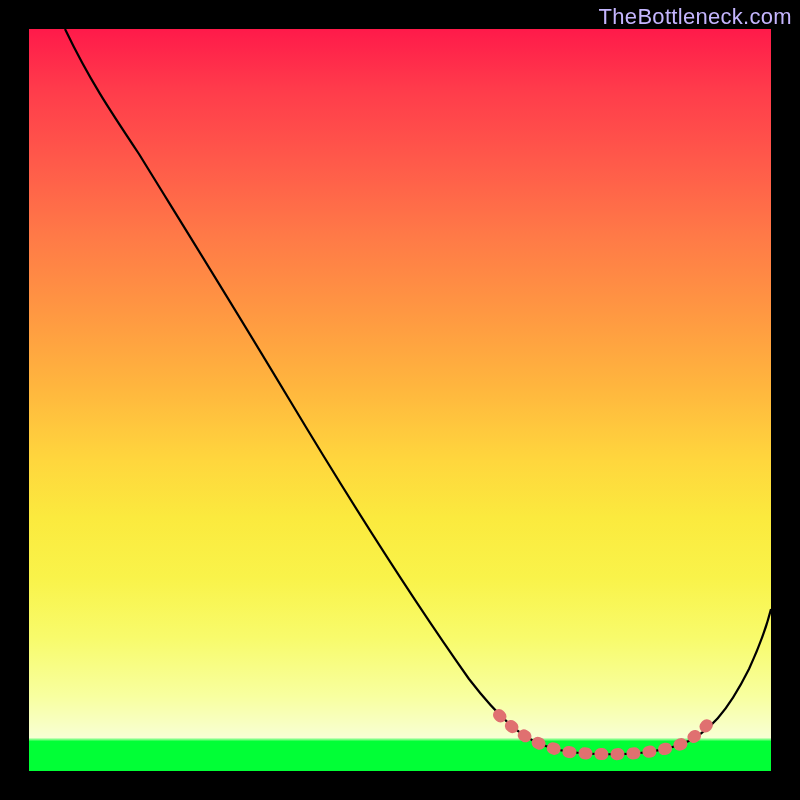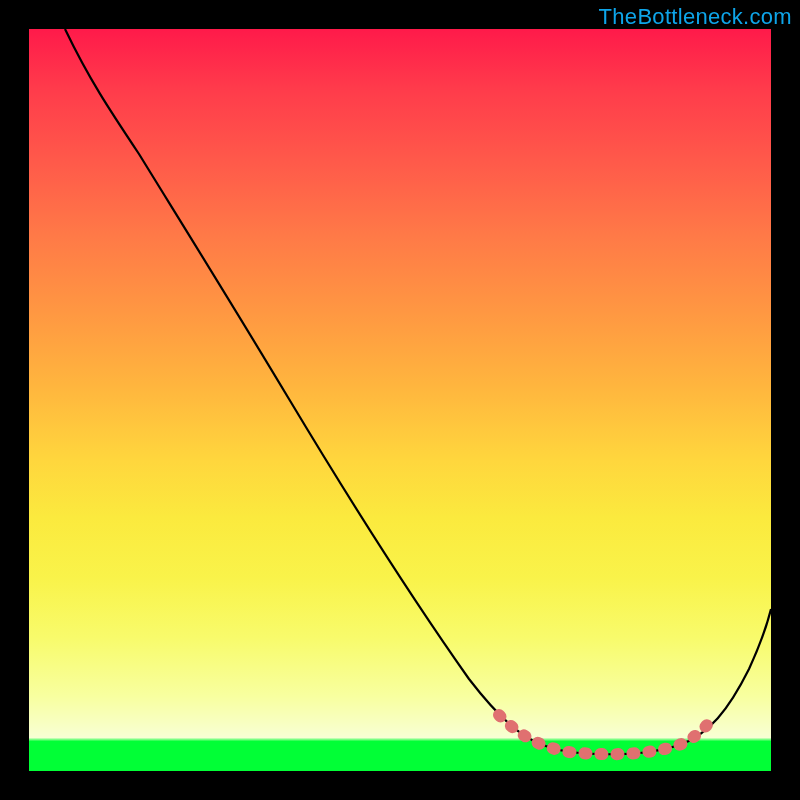--- a/index.html
+++ b/index.html
@@ -31,21 +31,21 @@
       #f8ffa0 90%,
       #f8ffd4 95.5%,
       #01ff36 96%,
       #01ff36 100%
     );
   }
   .watermark {
     position: absolute;
     top: 4px;
     right: 8px;
-    color: #0ea5e9;
+    color: #c4b5fd;
     font-size: 22px;
     font-weight: 500;
     letter-spacing: 0.3px;
     user-select: none;
   }
   svg.curve {
     position: absolute;
     left: 0;
     top: 0;
     width: 742px;

